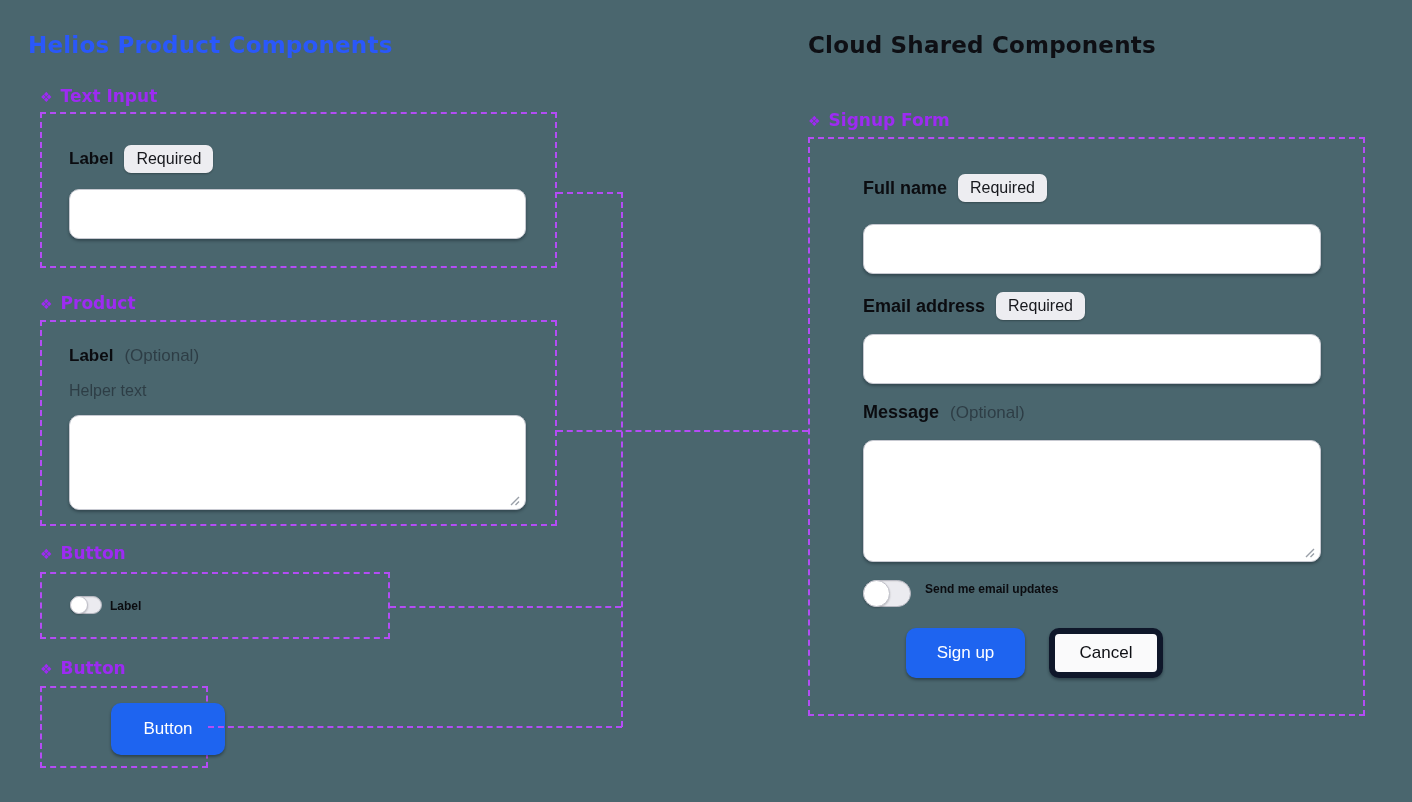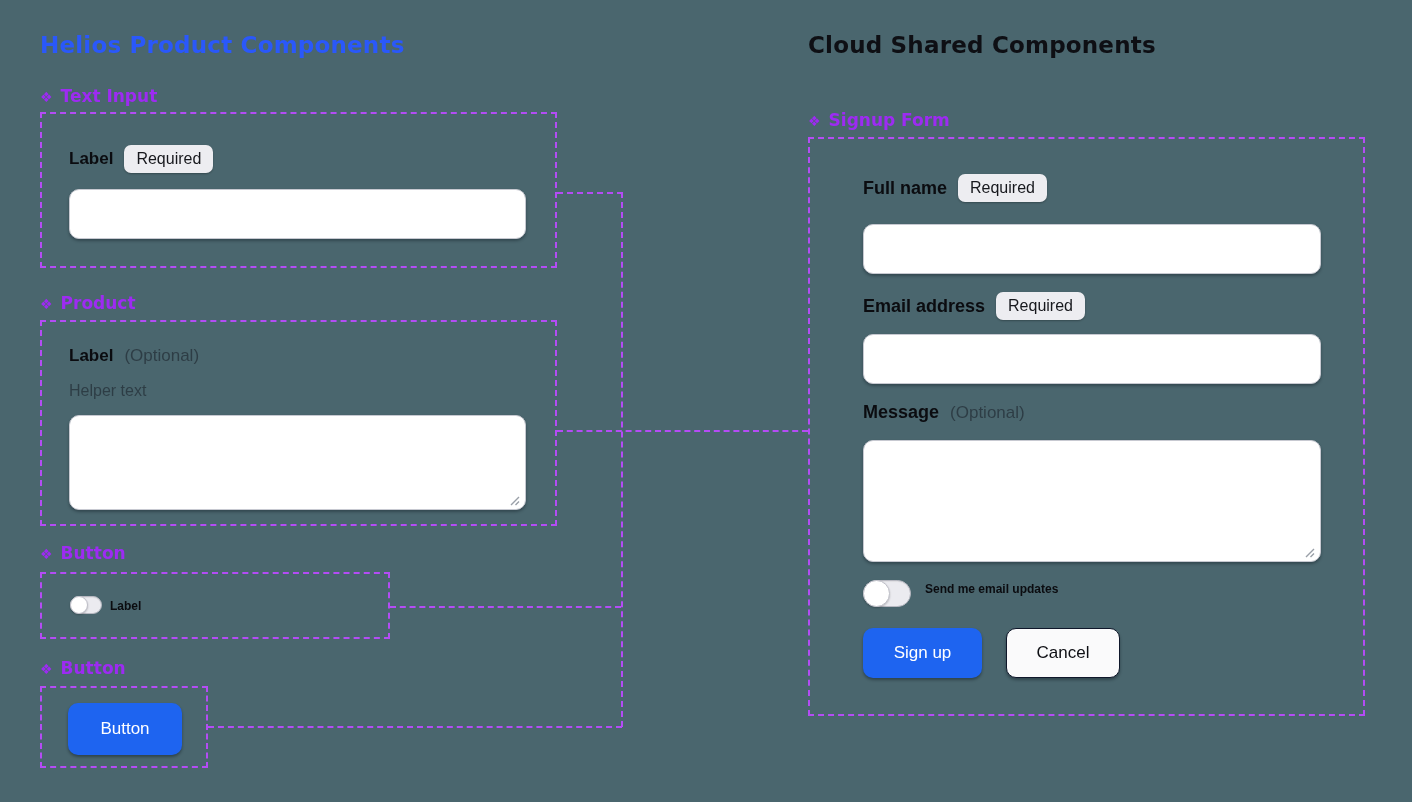--- a/index.html
+++ b/index.html
@@ -53,31 +53,31 @@
   }
   .toggle.sm{width:32px;height:18px;}
   .toggle.sm .knob{width:18px;height:18px;}
   .toggle.lg{width:48px;height:27px;}
   .toggle.lg .knob{width:27px;height:27px;}
   .toggle-label-sm{position:absolute;font-size:12px;font-weight:700;color:#0b0c10;white-space:nowrap;}
   .toggle-label-lg{position:absolute;font-size:12px;font-weight:700;color:#0b0c10;white-space:nowrap;}
   .btn{
     position:absolute;border-radius:10px;font-family:"Liberation Sans",sans-serif;
     font-size:17px;display:flex;align-items:center;justify-content:center;
-    border:none;box-shadow:0 2px 3px rgba(8,18,26,.4);cursor:pointer;padding:0;
+    border:none;box-shadow:0 2px 3px rgba(8,18,26,.4);cursor:pointer;padding:0;margin-left:43px;
   }
   .btn.primary{background:#1e64f0;color:#fff;}
-  .btn.secondary{background:#fafafb;color:#0e0f14;border:1px solid #0f172a;}
+  .btn.secondary{background:#fafafb;color:#0e0f14;border:6px solid #0f172a;}
 </style>
 </head>
 <body>
 
 <div class="canvas">
 
-  <div class="big-title blue" style="left:40px;top:32px">Helios Product Components</div>
+  <div class="big-title blue" style="left:28px;top:32px">Helios Product Components</div>
 
   <div class="comp-header" style="left:40px;top:86px">
     <span class="comp-icon">❖</span>
     <span>Text Input</span>
   </div>
   <div class="cbox" style="left:40px;top:112px;width:517px;height:156px">
     <div class="label-row" style="left:27px;top:31px">
       <span class="field-label">Label</span>
       <span class="badge">Required</span>
     </div>

